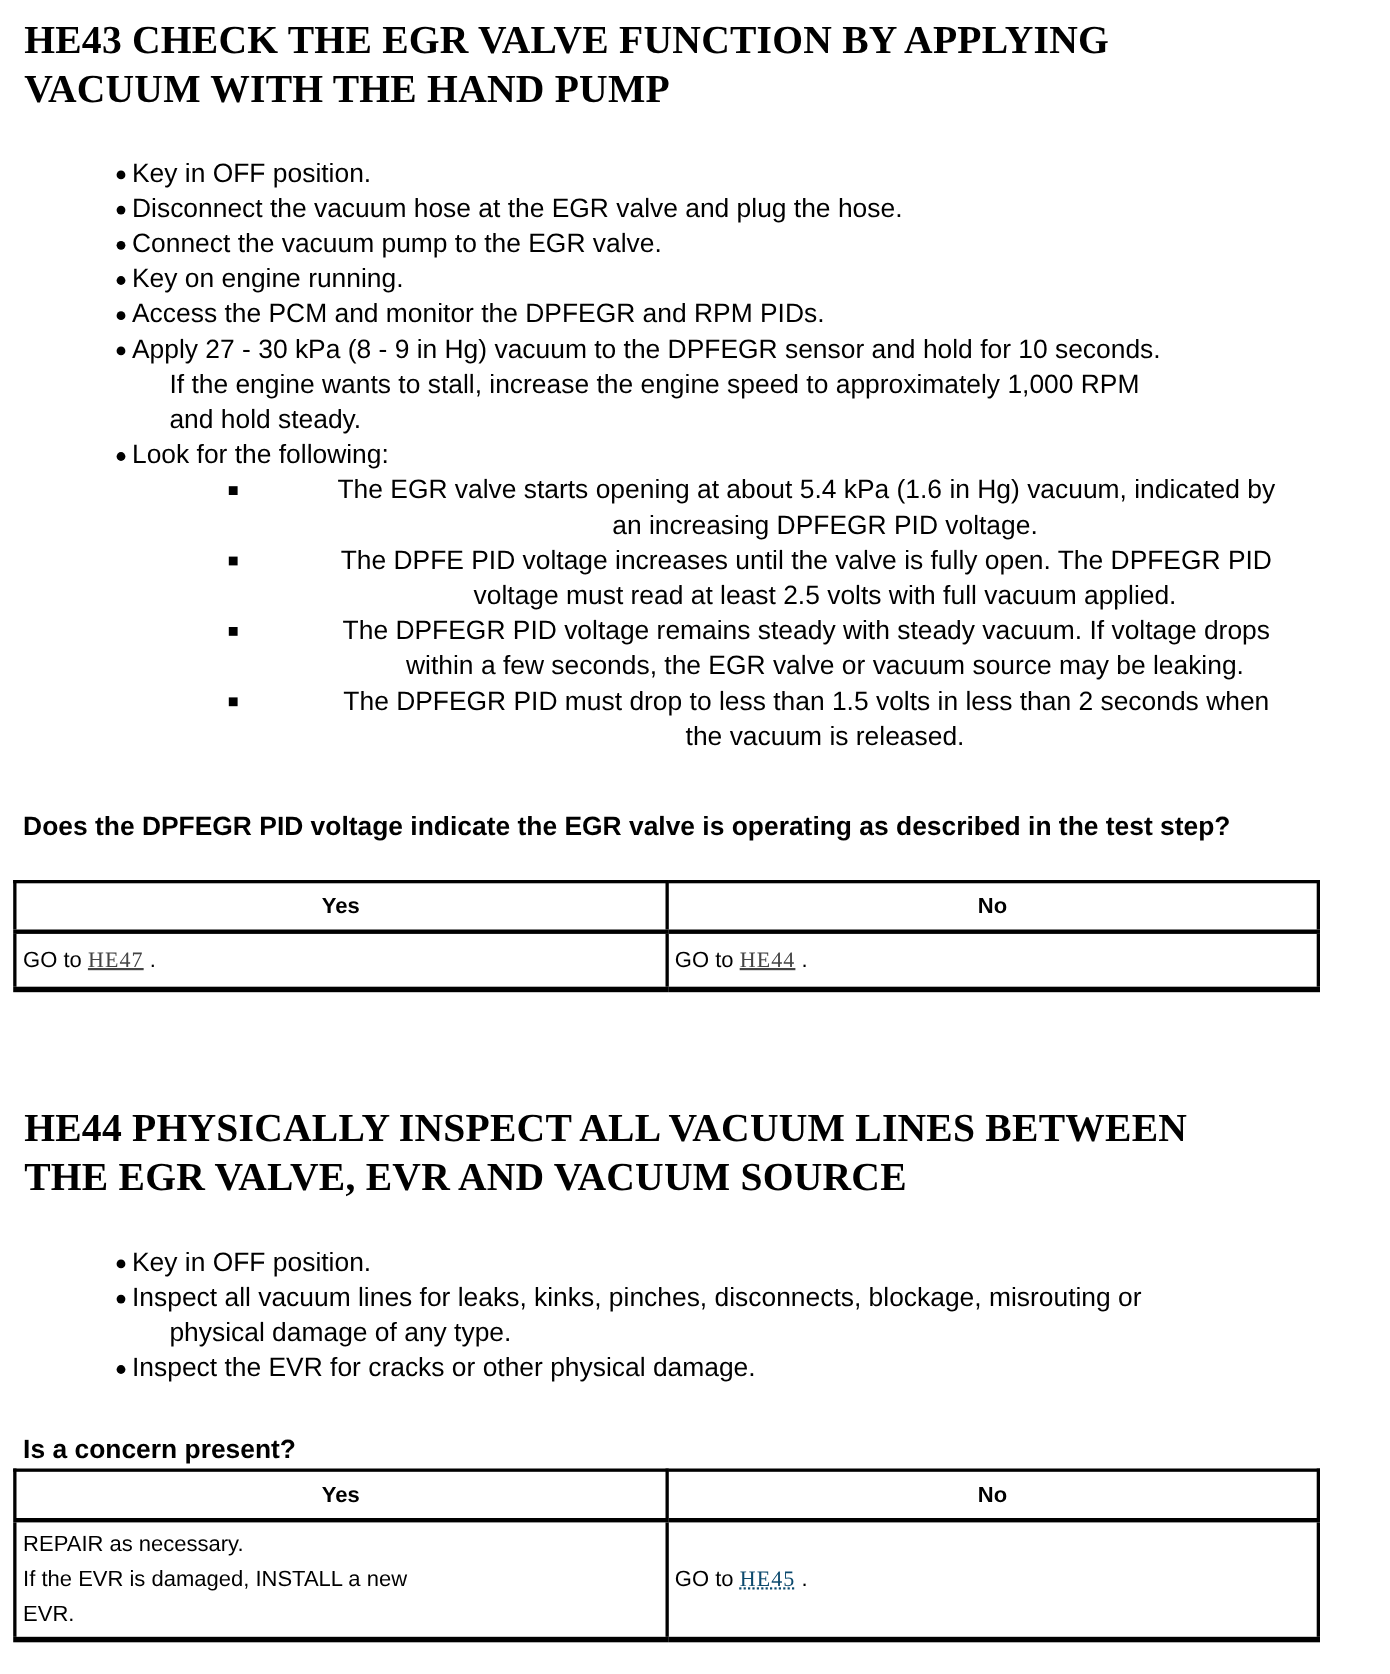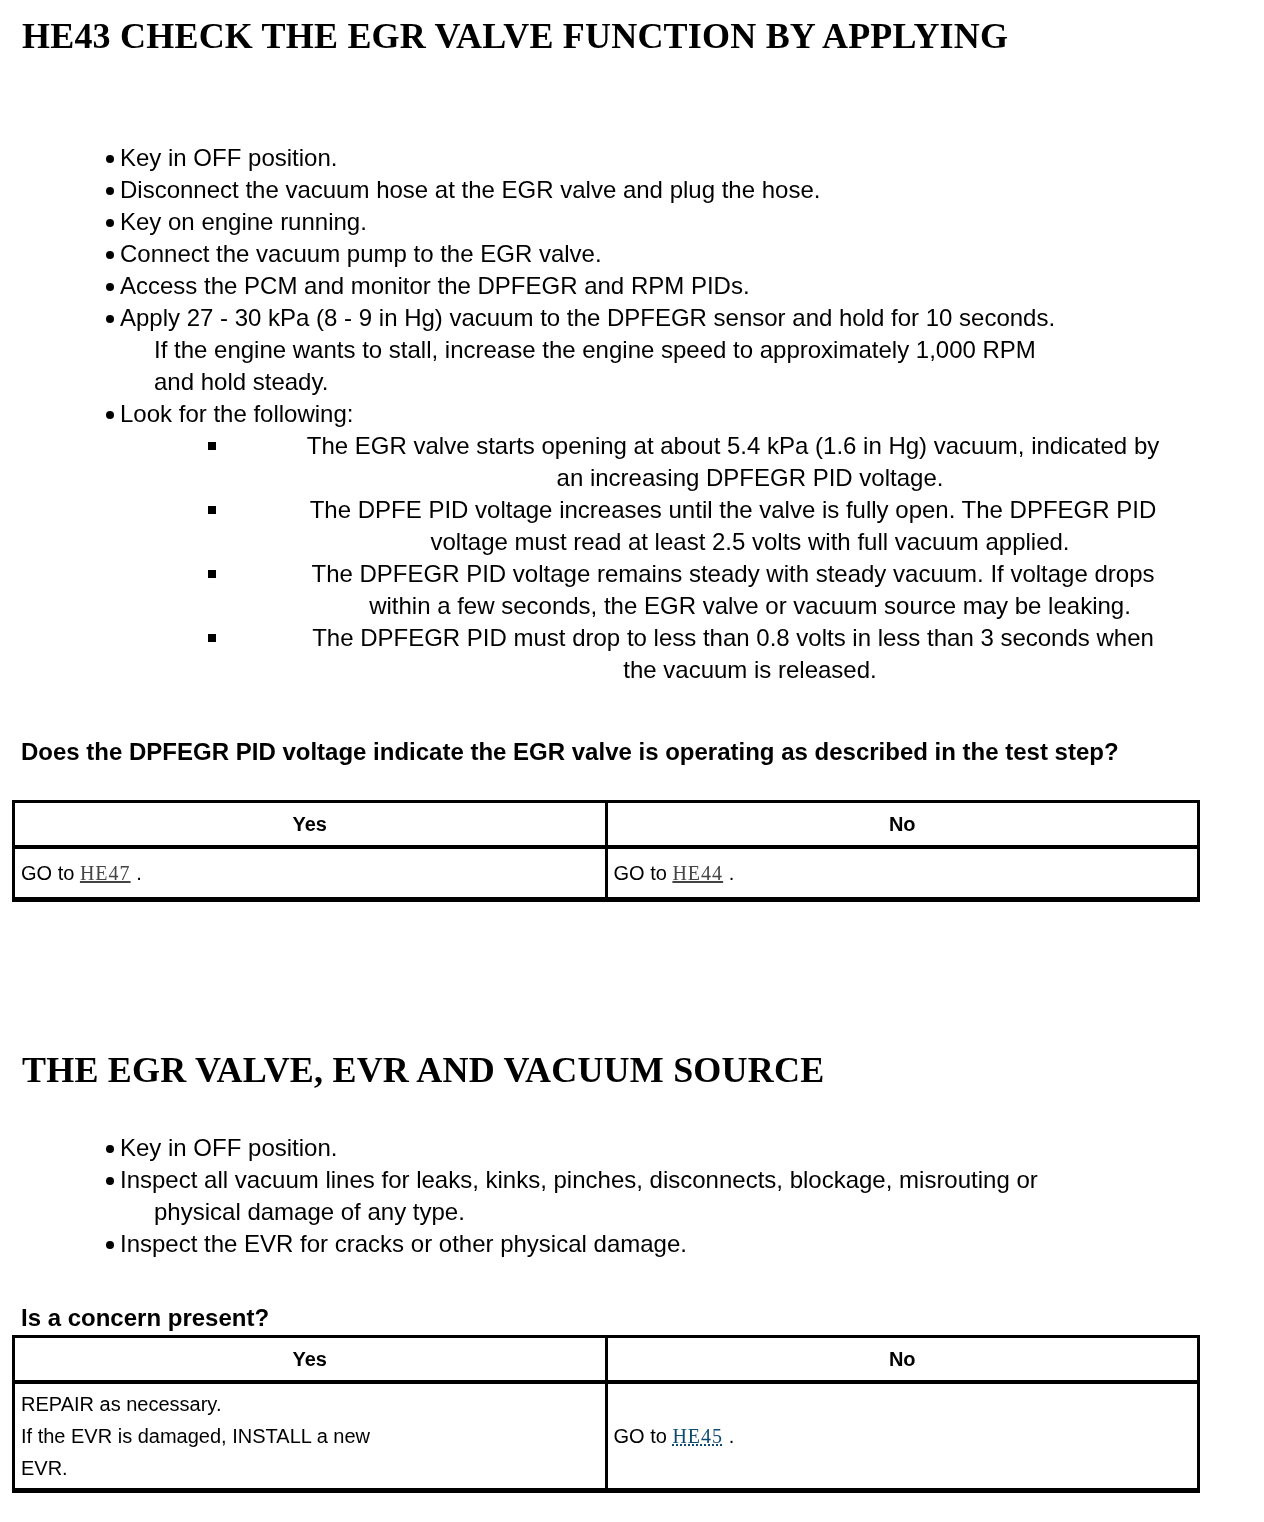--- a/index.html
+++ b/index.html
@@ -119,41 +119,42 @@
     .link.dotted {
       text-decoration-style: dotted;
       color: #0c4a6e;
     }
   </style>
 </head>
 <body>
 
 <h1 class="heading" style="top:14px;">
   <span>HE43 CHECK THE EGR VALVE FUNCTION BY APPLYING</span><br>
+  <span>VACUUM WITH THE HAND PUMP</span>
 </h1>
 
 <ul class="steps" style="top:142px;">
   <li><span class="bullet"></span><span>Key in OFF position.</span></li>
   <li><span class="bullet"></span><span>Disconnect the vacuum hose at the EGR valve and plug the hose.</span></li>
+  <li><span class="bullet"></span><span>Connect the vacuum pump to the EGR valve.</span></li>
   <li><span class="bullet"></span><span>Key on engine running.</span></li>
-  <li><span class="bullet"></span><span>Connect the vacuum pump to the EGR valve.</span></li>
   <li><span class="bullet"></span><span>Access the PCM and monitor the DPFEGR and RPM PIDs.</span></li>
   <li><span class="bullet"></span><span>Apply 27 - 30 kPa (8 - 9 in Hg) vacuum to the DPFEGR sensor and hold for 10 seconds.</span>
     <span class="cont">If the engine wants to stall, increase the engine speed to approximately 1,000 RPM</span>
     <span class="cont">and hold steady.</span>
   </li>
   <li><span class="bullet"></span><span>Look for the following:</span>
     <ul class="sub-steps">
       <li><span class="sq"></span><span>The EGR valve starts opening at about 5.4 kPa (1.6 in Hg) vacuum, indicated by</span>
         <span class="cont">an increasing DPFEGR PID voltage.</span></li>
       <li><span class="sq"></span><span>The DPFE PID voltage increases until the valve is fully open. The DPFEGR PID</span>
         <span class="cont">voltage must read at least 2.5 volts with full vacuum applied.</span></li>
       <li><span class="sq"></span><span>The DPFEGR PID voltage remains steady with steady vacuum. If voltage drops</span>
         <span class="cont">within a few seconds, the EGR valve or vacuum source may be leaking.</span></li>
-      <li><span class="sq"></span><span>The DPFEGR PID must drop to less than 0.8 volts in less than 3 seconds when</span>
+      <li><span class="sq"></span><span>The DPFEGR PID must drop to less than 1.5 volts in less than 2 seconds when</span>
         <span class="cont">the vacuum is released.</span></li>
     </ul>
   </li>
 </ul>
 
 <p class="question" style="top:736px;">Does the DPFEGR PID voltage indicate the EGR valve is operating as described in the test step?</p>
 
 <table class="decision" style="top:800px;">
   <tbody>
       <tr>
@@ -167,21 +168,21 @@
     </td>
     <td>
       <span>GO to</span>
       <span class="link">HE44</span><span> .</span>
     </td>
   </tr>
 </tbody>
   </table>
 
 <h1 class="heading" style="top:1003px;">
-  <br>
+  <span>HE44 PHYSICALLY INSPECT ALL VACUUM LINES BETWEEN</span><br>
   <span>THE EGR VALVE, EVR AND VACUUM SOURCE</span>
 </h1>
 
 <ul class="steps" style="top:1132px;">
   <li><span class="bullet"></span><span>Key in OFF position.</span></li>
   <li><span class="bullet"></span><span>Inspect all vacuum lines for leaks, kinks, pinches, disconnects, blockage, misrouting or</span>
     <span class="cont">physical damage of any type.</span></li>
   <li><span class="bullet"></span><span>Inspect the EVR for cracks or other physical damage.</span></li>
 </ul>
 

